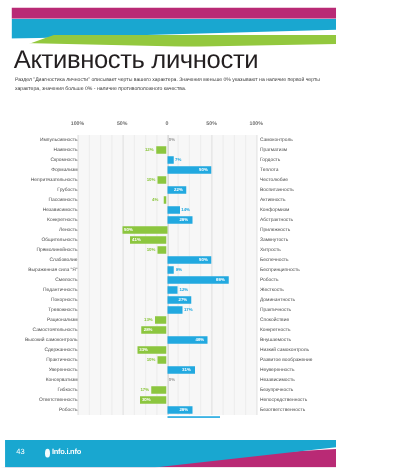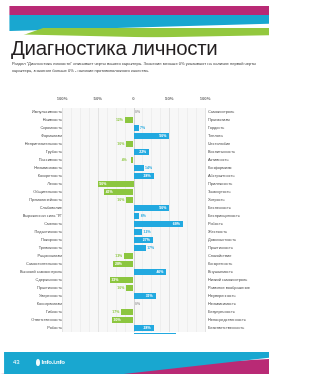--- a/index.html
+++ b/index.html
@@ -100,21 +100,21 @@
 
 <div class="page">
 
   <div class="header-bands">
     <div class="band band-magenta"></div>
     <div class="band band-cyan"></div>
     <div class="band band-green"></div>
     <div class="band-white-cut"></div>
   </div>
 
-  <div class="title">Диагностика личности</div>
+  <div class="title">Активность личности</div>
   <div class="intro">Раздел "Диагностика личности" описывает черты вашего характера. Значения меньше 0% указывают на наличие первой черты характера, значения больше 0% - наличие противоположного качества.</div>
 
   <div class="chart">
     <div class="plot" id="plot-bg">
         <div class="gridline" style="left: 0px;"></div>
         <div class="gridline minor" style="left: 8.9375px;"></div>
         <div class="gridline minor" style="left: 17.875px;"></div>
         <div class="gridline minor" style="left: 26.8125px;"></div>
         <div class="gridline" style="left: 35.75px;"></div>
         <div class="gridline minor" style="left: 44.6875px;"></div>

